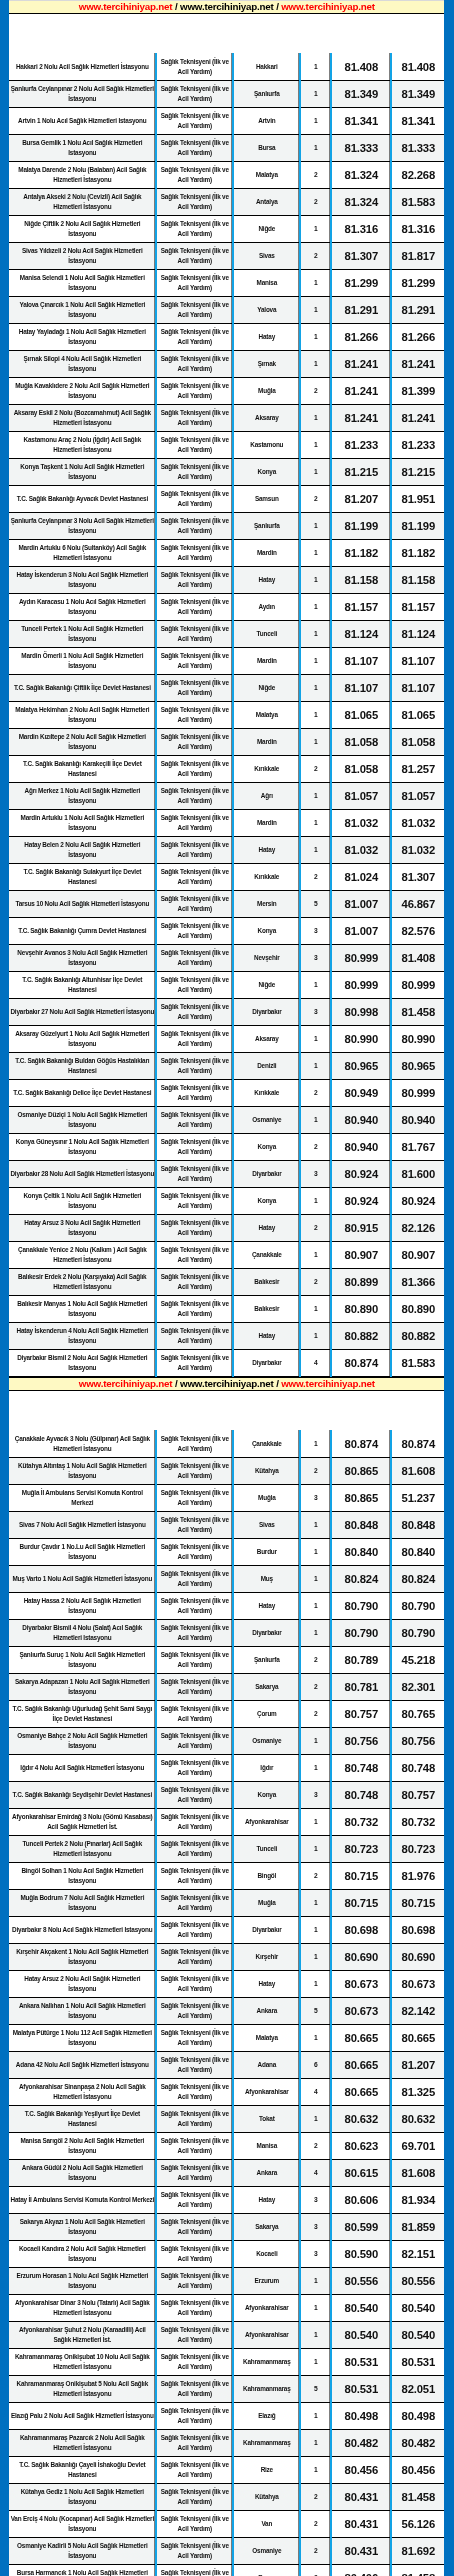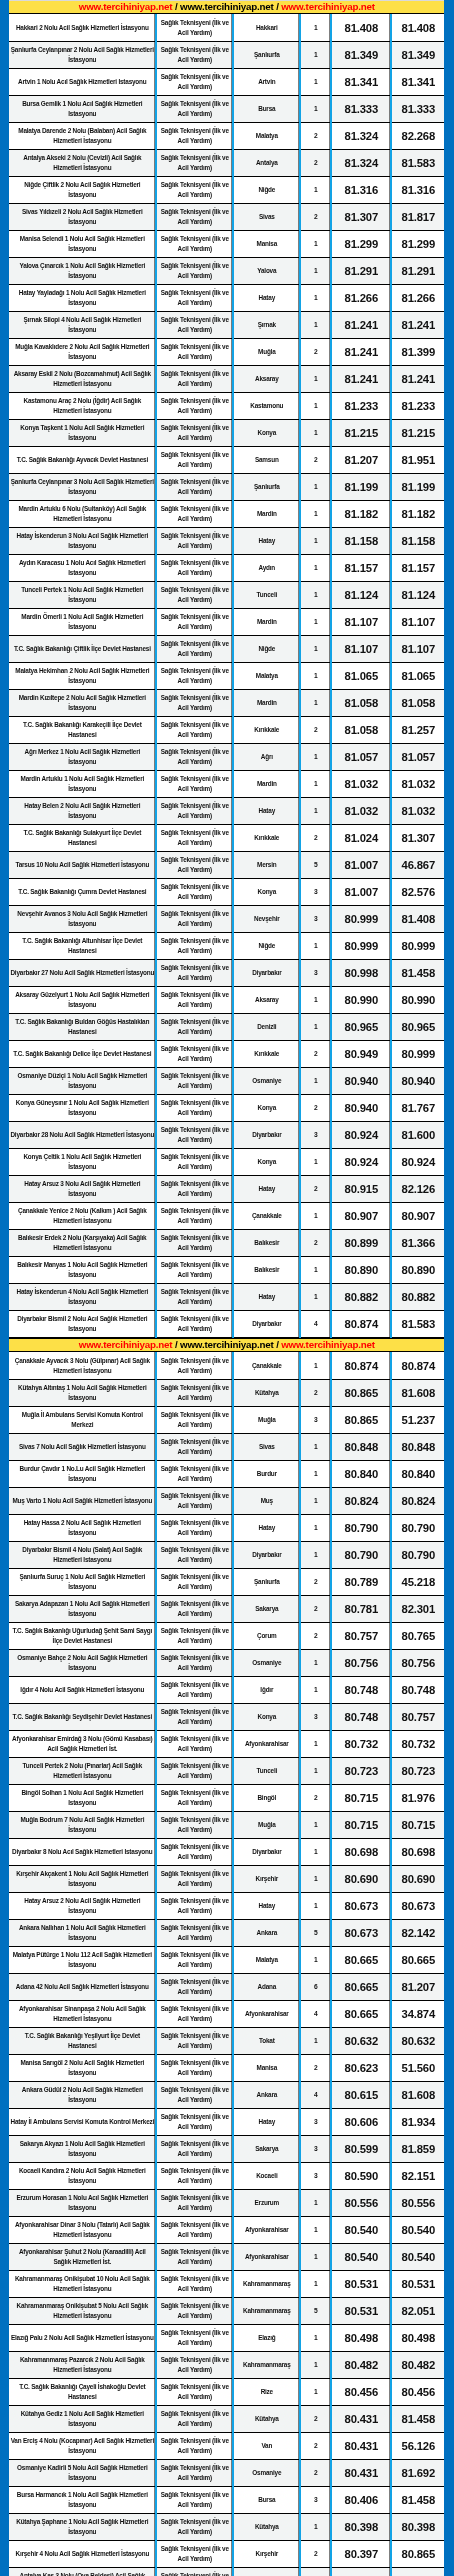--- a/index.html
+++ b/index.html
@@ -15,36 +15,37 @@
     position: absolute;
     left: 9.3px;
     top: 0;
     width: 435px;
     height: 2703px;
     background: #ffffff;
   }
   .banner {
     height: 12.4px;
     line-height: 12.4px;
-    background: #fde047;
+    background: #fef9c3;
     text-align: center;
     font-weight: bold;
     font-size: 9.8px;
     letter-spacing: -0.2px;
     border-bottom: 0.5px solid #000;
     white-space: nowrap;
   }
   .banner.top { border-top: 1px solid #d9d9d9; }
   .banner.mid { border-top: 0.5px solid #000; }
   .banner .red { color: #ff0000; }
   .banner .blk { color: #000000; }
   table {
     border-collapse: collapse;
     width: 435px;
     table-layout: fixed;
+    margin-top: 39px;
   }
   td {
     height: 27px;
     border-bottom: 0.5px solid #000;
     text-align: center;
     vertical-align: middle;
     padding: 0 1px;
     font-weight: bold;
     color: #111;
     box-sizing: border-box;
@@ -737,39 +738,39 @@
     <td class="c-min sep">80.665</td>
     <td class="c-max">81.207</td>
   </tr>
 
   <tr>
     <td class="c-inst sep">Afyonkarahisar Sinanpaşa 2 Nolu Acil Sağlık Hizmetleri İstasyonu</td>
     <td class="c-prog sep">Sağlık Teknisyeni (İlk ve Acil Yardım)</td>
     <td class="c-city sep">Afyonkarahisar</td>
     <td class="c-quota sep">4</td>
     <td class="c-min sep">80.665</td>
-    <td class="c-max">34.874</td>
+    <td class="c-max">81.325</td>
   </tr>
 
   <tr>
     <td class="c-inst sep">T.C. Sağlık Bakanlığı Yeşilyurt İlçe Devlet Hastanesi</td>
     <td class="c-prog sep">Sağlık Teknisyeni (İlk ve Acil Yardım)</td>
     <td class="c-city sep">Tokat</td>
     <td class="c-quota sep">1</td>
     <td class="c-min sep">80.632</td>
     <td class="c-max">80.632</td>
   </tr>
 
   <tr>
     <td class="c-inst sep">Manisa Sarıgöl 2 Nolu Acil Sağlık Hizmetleri İstasyonu</td>
     <td class="c-prog sep">Sağlık Teknisyeni (İlk ve Acil Yardım)</td>
     <td class="c-city sep">Manisa</td>
     <td class="c-quota sep">2</td>
     <td class="c-min sep">80.623</td>
-    <td class="c-max">51.560</td>
+    <td class="c-max">69.701</td>
   </tr>
 
   <tr>
     <td class="c-inst sep">Ankara Güdül 2 Nolu Acil Sağlık Hizmetleri İstasyonu</td>
     <td class="c-prog sep">Sağlık Teknisyeni (İlk ve Acil Yardım)</td>
     <td class="c-city sep">Ankara</td>
     <td class="c-quota sep">4</td>
     <td class="c-min sep">80.615</td>
     <td class="c-max">81.608</td>
   </tr>

